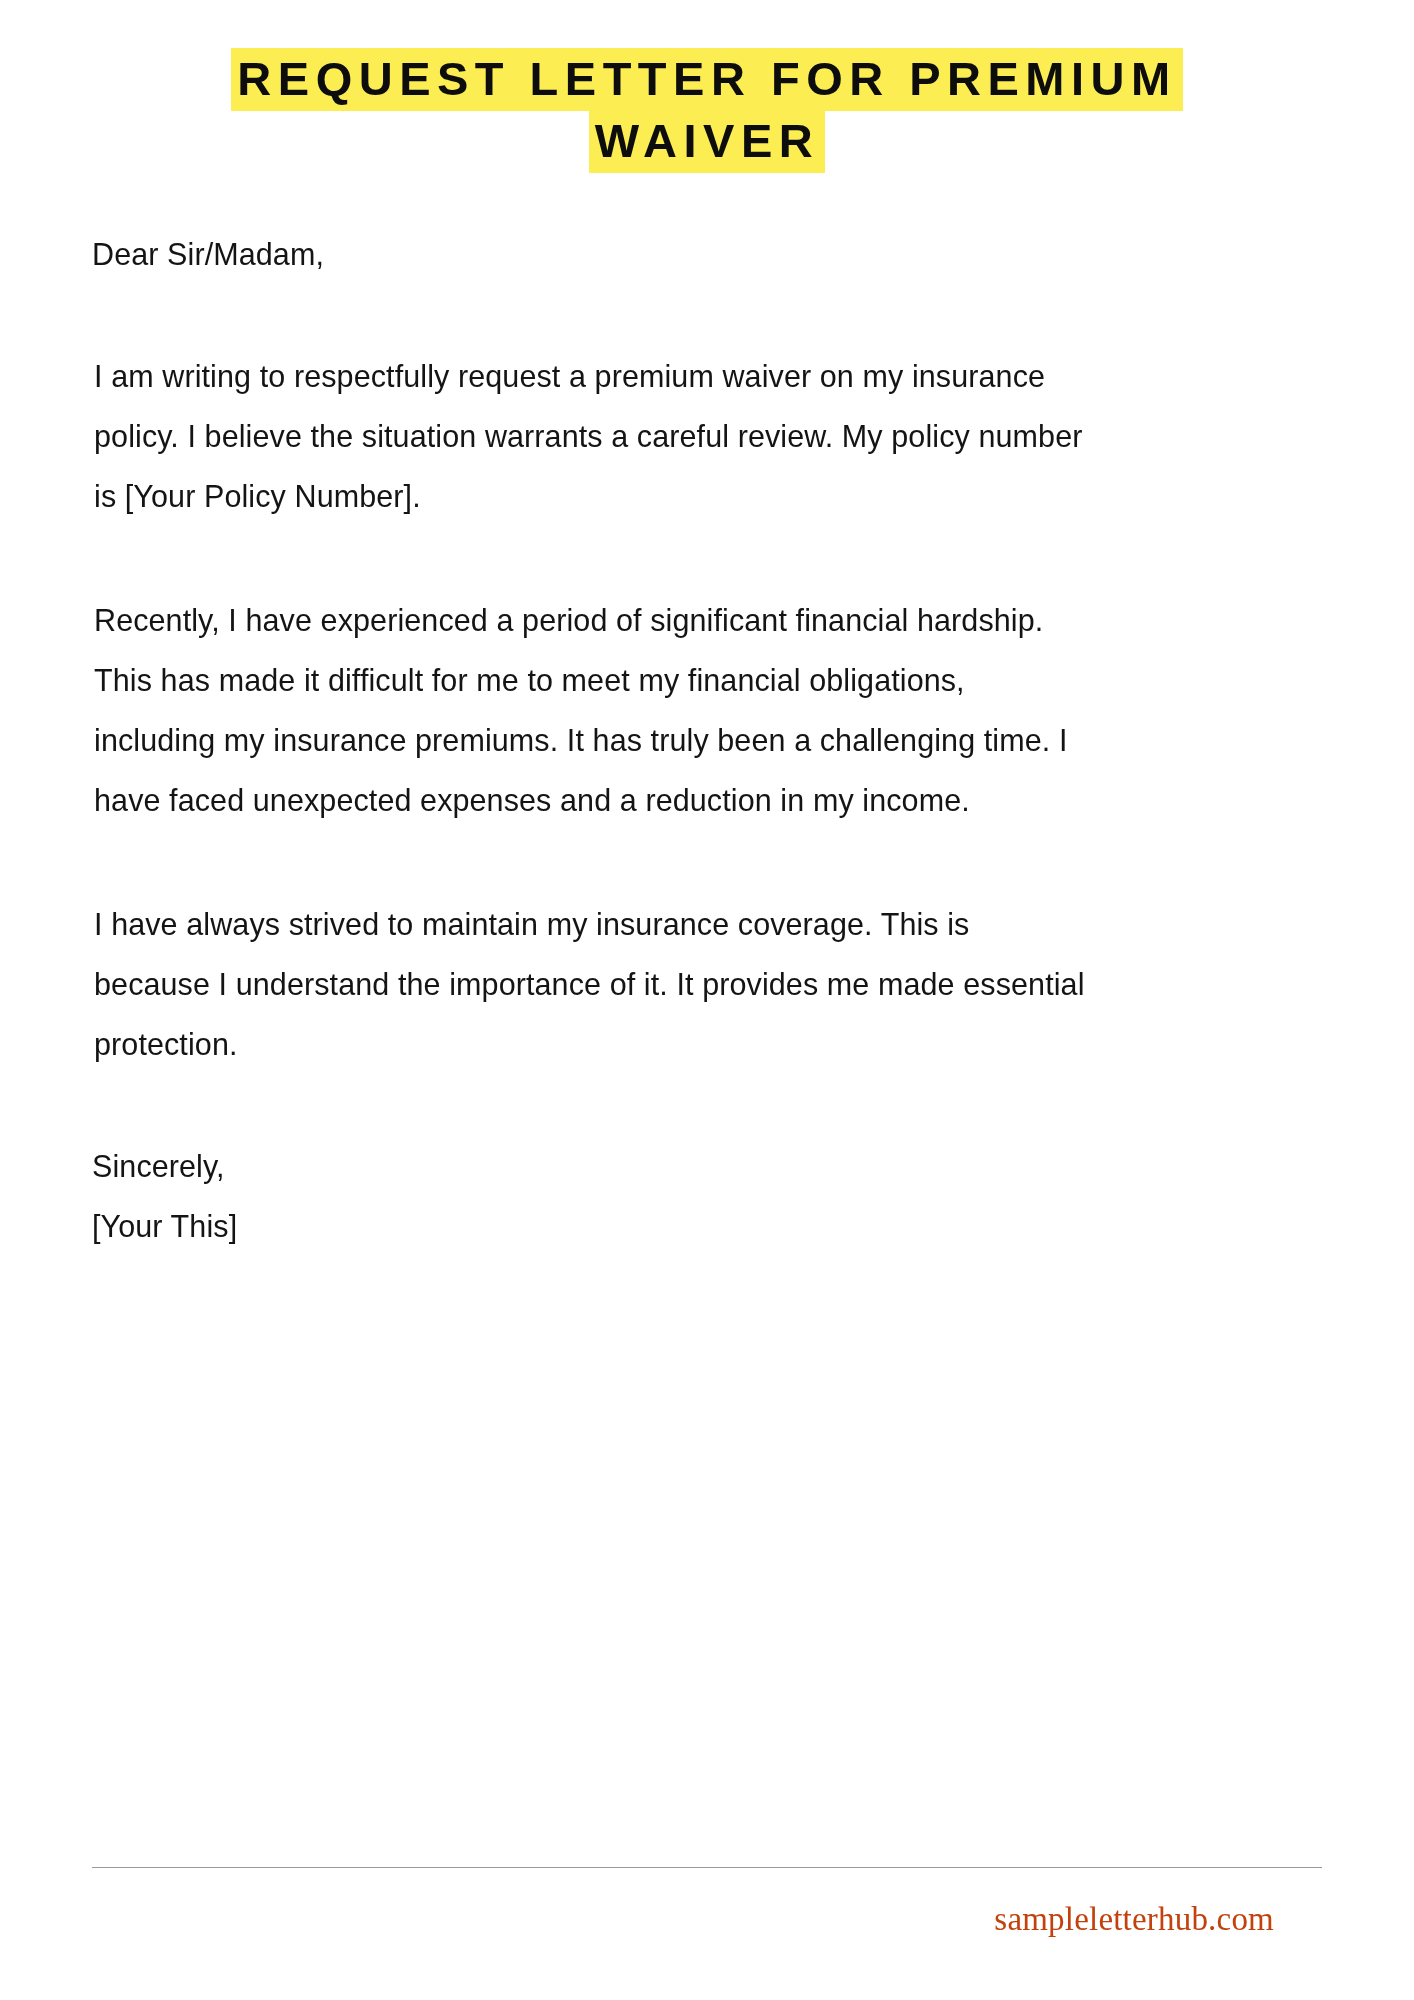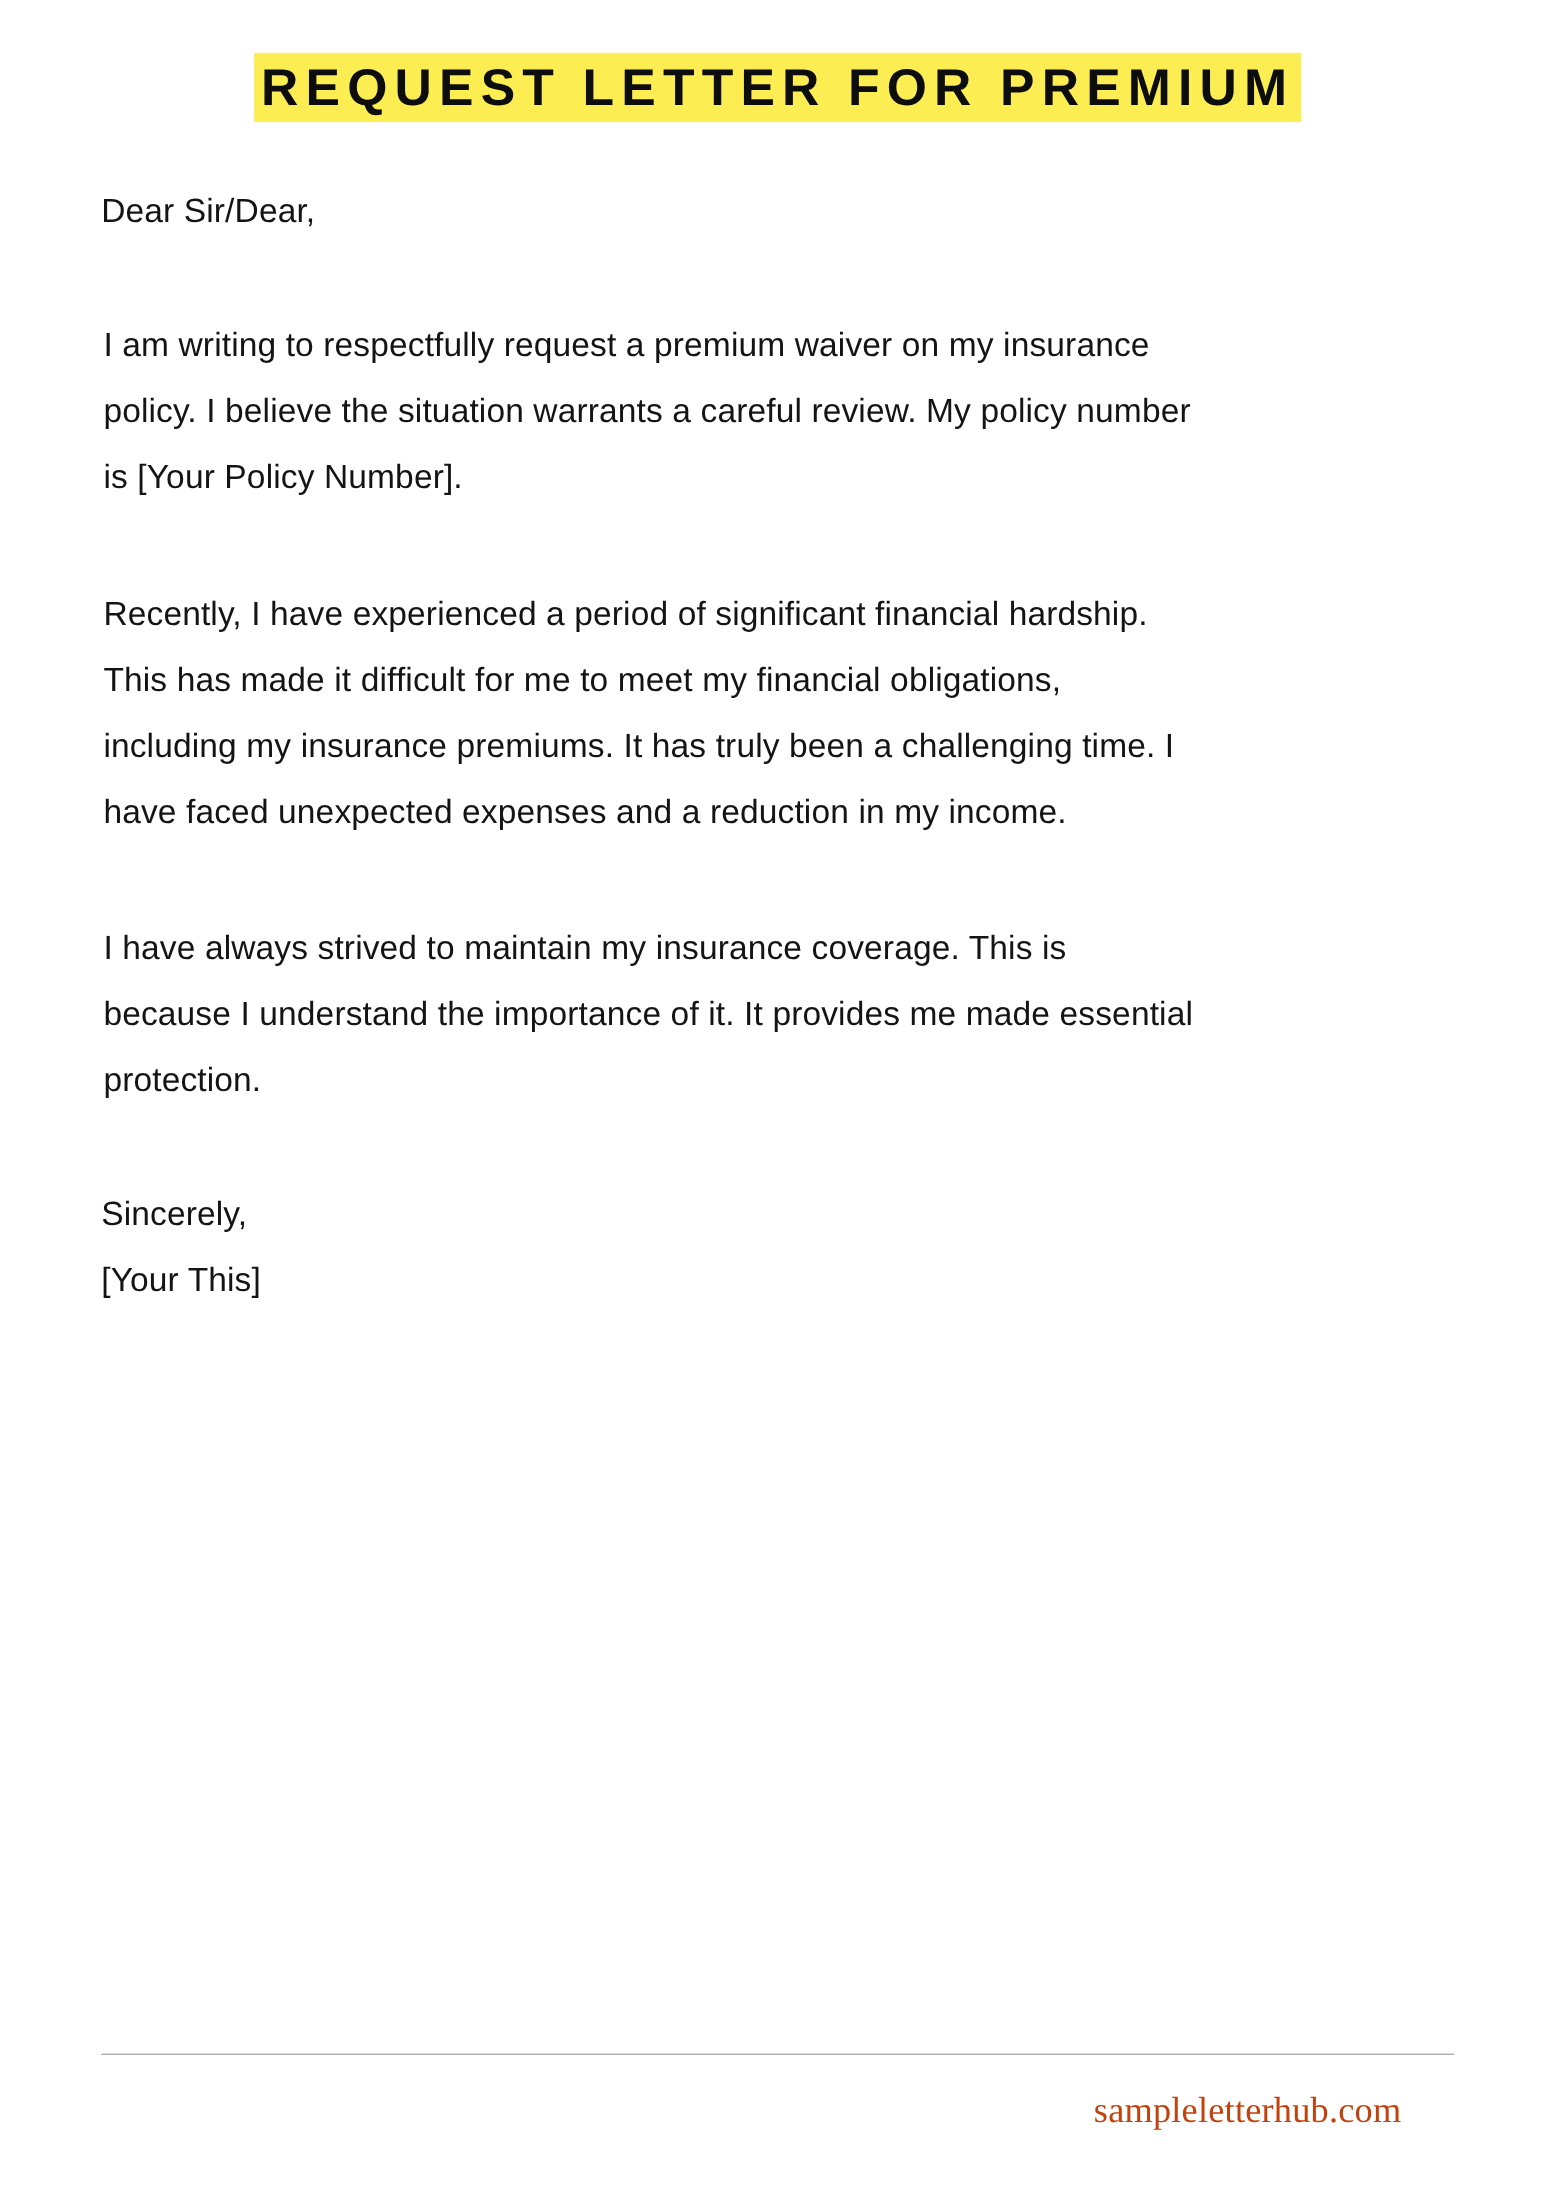--- a/index.html
+++ b/index.html
@@ -98,25 +98,26 @@
     padding-right: 48px;
   }
 </style>
 </head>
 <body>
 
 <div class="page">
 
   <div class="title-block">
     <div class="title-line"><span class="hl">REQUEST LETTER FOR PREMIUM</span></div>
+    <div class="title-line"><span class="hl">WAIVER</span></div>
   </div>
 
   <div class="letter-body">
 
-    <div class="salutation">Dear Sir/Dear,</div>
+    <div class="salutation">Dear Sir/Madam,</div>
 
     <div class="spacer-line"></div>
 
     <p class="para">I am writing to respectfully request a premium waiver on my insurance policy. I believe the situation warrants a careful review. My policy number is [Your Policy Number].</p>
 
     <div class="spacer-line"></div>
 
     <p class="para">Recently, I have experienced a period of significant financial hardship. This has made it difficult for me to meet my financial obligations, including my insurance premiums. It has truly been a challenging time. I have faced unexpected expenses and a reduction in my income.</p>
 
     <div class="spacer-line"></div>

